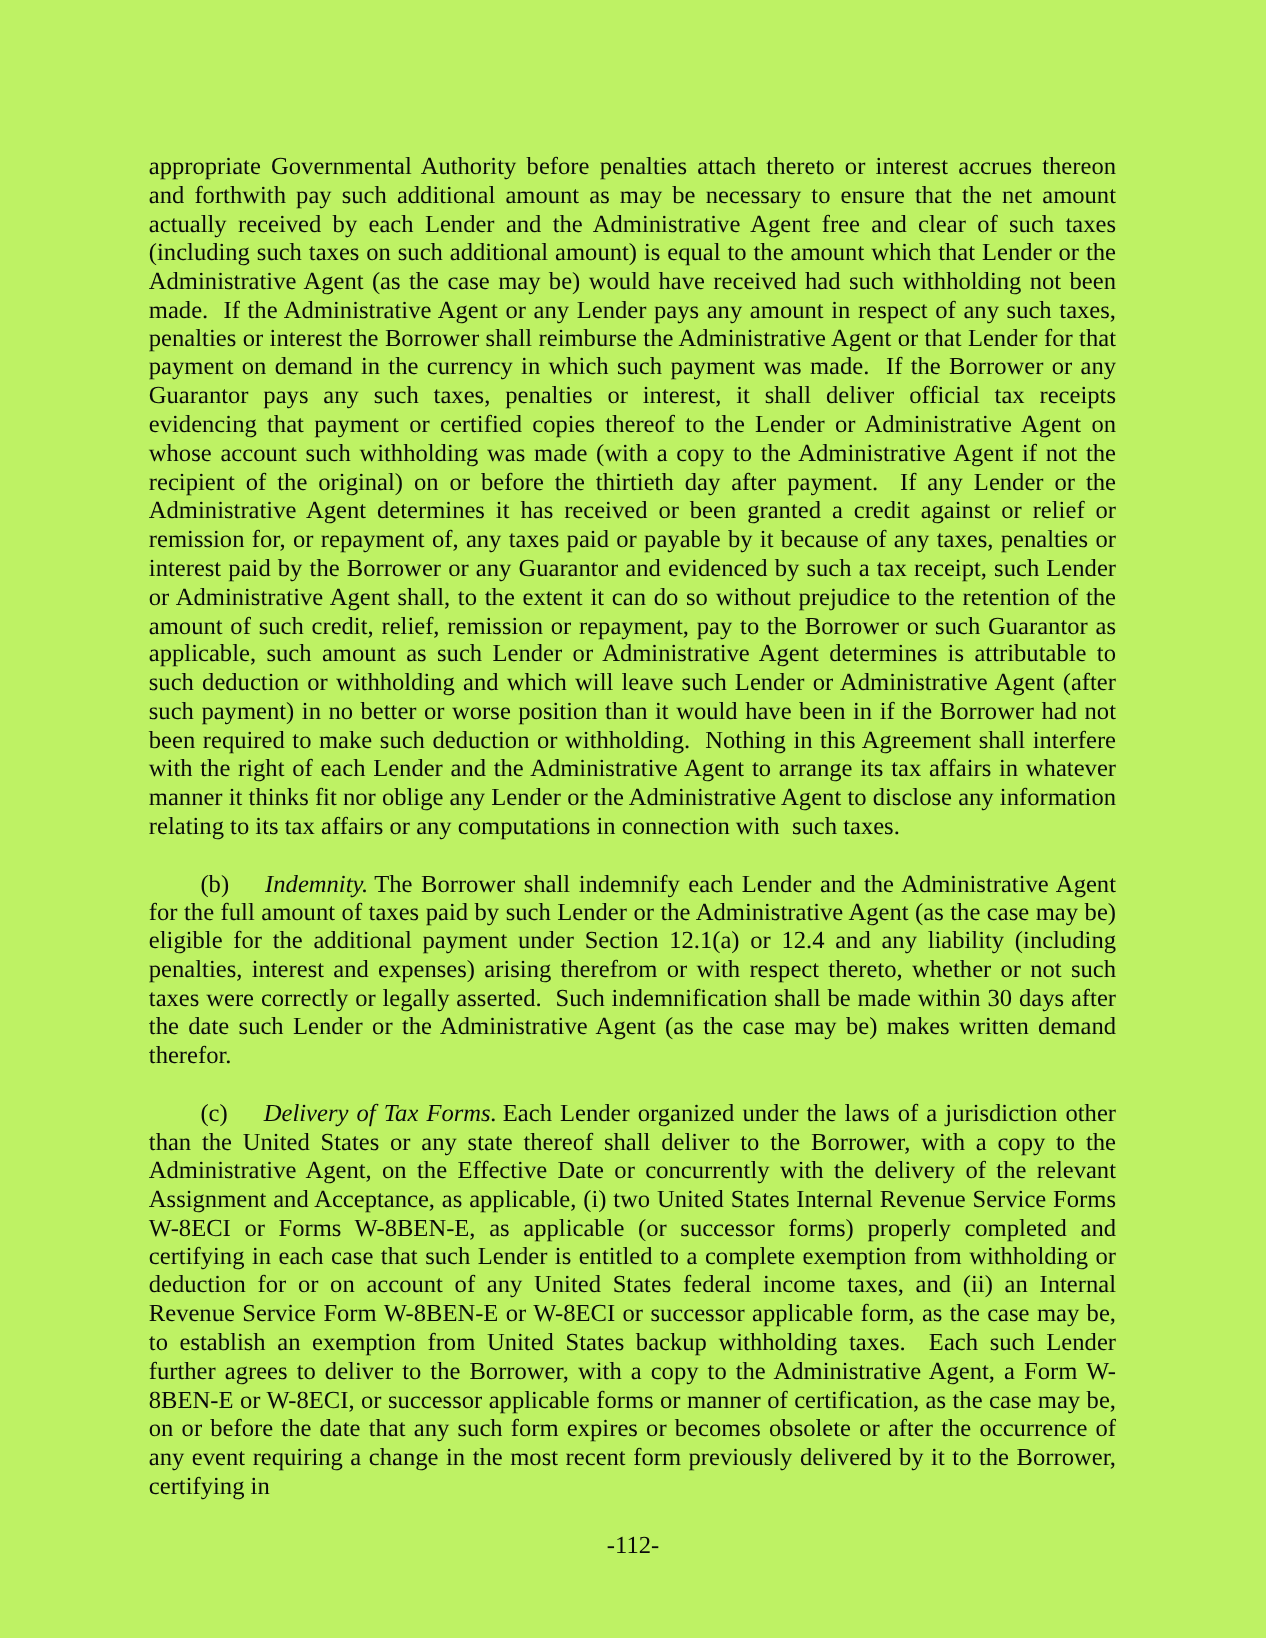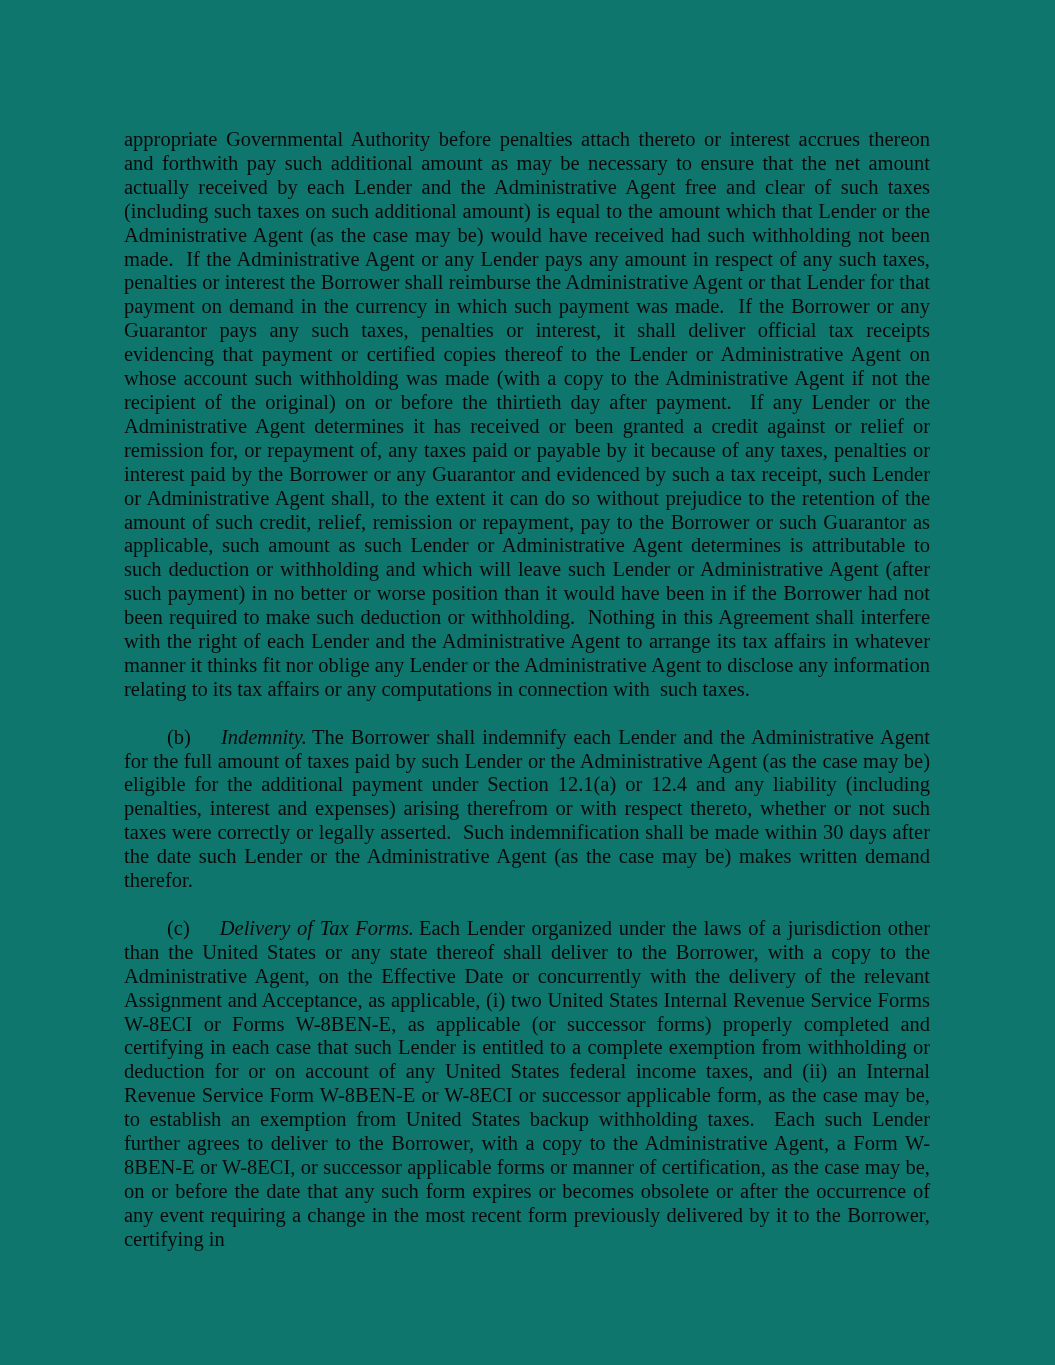--- a/index.html
+++ b/index.html
@@ -11,21 +11,21 @@
     position: relative;
     width: 1055px;
     height: 1365px;
     overflow: hidden;
     font-family: "Liberation Serif", "DejaVu Serif", serif;
     color: #0a0a0a;
   }
   .page {
     position: absolute;
     inset: 0;
-    background: #0f766e;
+    background: #bef264;
   }
   .body-text {
     position: absolute;
     left: 124px;
     top: 128px;
     width: 806px;
     font-size: 20.5px;
     line-height: 23.9px;
     text-align: justify;
   }
@@ -59,13 +59,14 @@
   <section class="body-text">
 
     <p class="para"><span>appropriate Governmental Authority before penalties attach thereto or interest accrues thereon and forthwith pay such additional amount as may be necessary to ensure that the net amount actually received by each Lender and the Administrative Agent free and clear of such taxes (including such taxes on such additional amount) is equal to the amount which that Lender or the Administrative Agent (as the case may be) would have received had such withholding not been made.&nbsp; If the Administrative Agent or any Lender pays any amount in respect of any such taxes, penalties or interest the Borrower shall reimburse the Administrative Agent or that Lender for that payment on demand in the currency in which such payment was made.&nbsp; If the Borrower or any Guarantor pays any such taxes, penalties or interest, it shall deliver official tax receipts evidencing that payment or certified copies thereof to the Lender or Administrative Agent on whose account such withholding was made (with a copy to the Administrative Agent if not the recipient of the original) on or before the thirtieth day after payment.&nbsp; If any Lender or the Administrative Agent determines it has received or been granted a credit against or relief or remission for, or repayment of, any taxes paid or payable by it because of any taxes, penalties or interest paid by the Borrower or any Guarantor and evidenced by such a tax receipt, such Lender or Administrative Agent shall, to the extent it can do so without prejudice to the retention of the amount of such credit, relief, remission or repayment, pay to the Borrower or such Guarantor as applicable, such amount as such Lender or Administrative Agent determines is attributable to such deduction or withholding and which will leave such Lender or Administrative Agent (after such payment) in no better or worse position than it would have been in if the Borrower had not been required to make such deduction or withholding.&nbsp; Nothing in this Agreement shall interfere with the right of each Lender and the Administrative Agent to arrange its tax affairs in whatever manner it thinks fit nor oblige any Lender or the Administrative Agent to disclose any information relating to its tax affairs or any computations in connection with&nbsp; such taxes.</span></p>
 
     <p class="para indent"><span class="plabel">(b)</span><span class="tab-gap"></span><i class="pheading">Indemnity.</i><span>The Borrower shall indemnify each Lender and the Administrative Agent for the full amount of taxes paid by such Lender or the Administrative Agent (as the case may be) eligible for the additional payment under Section 12.1(a) or 12.4 and any liability (including penalties, interest and expenses) arising therefrom or with respect thereto, whether or not such taxes were correctly or legally asserted.&nbsp; Such indemnification shall be made within 30 days after the date such Lender or the Administrative Agent (as the case may be) makes written demand therefor.</span></p>
 
     <p class="para indent"><span class="plabel">(c)</span><span class="tab-gap"></span><i class="pheading">Delivery of Tax Forms.</i><span>Each Lender organized under the laws of a jurisdiction other than the United States or any state thereof shall deliver to the Borrower, with a copy to the Administrative Agent, on the Effective Date or concurrently with the delivery of the relevant Assignment and Acceptance, as applicable, (i) two United States Internal Revenue Service Forms W-8ECI or Forms W-8BEN-E, as applicable (or successor forms) properly completed and certifying in each case that such Lender is entitled to a complete exemption from withholding or deduction for or on account of any United States federal income taxes, and (ii) an Internal Revenue Service Form W-8BEN-E or W-8ECI or successor applicable form, as the case may be, to establish an exemption from United States backup withholding taxes.&nbsp; Each such Lender further agrees to deliver to the Borrower, with a copy to the Administrative Agent, a Form W-8BEN-E or W-8ECI, or successor applicable forms or manner of certification, as the case may be, on or before the date that any such form expires or becomes obsolete or after the occurrence of any event requiring a change in the most recent form previously delivered by it to the Borrower, certifying in</span></p>
 
   </section>
 
+  <footer class="page-number">-112-</footer>
 </main>
 
 </body></html>

